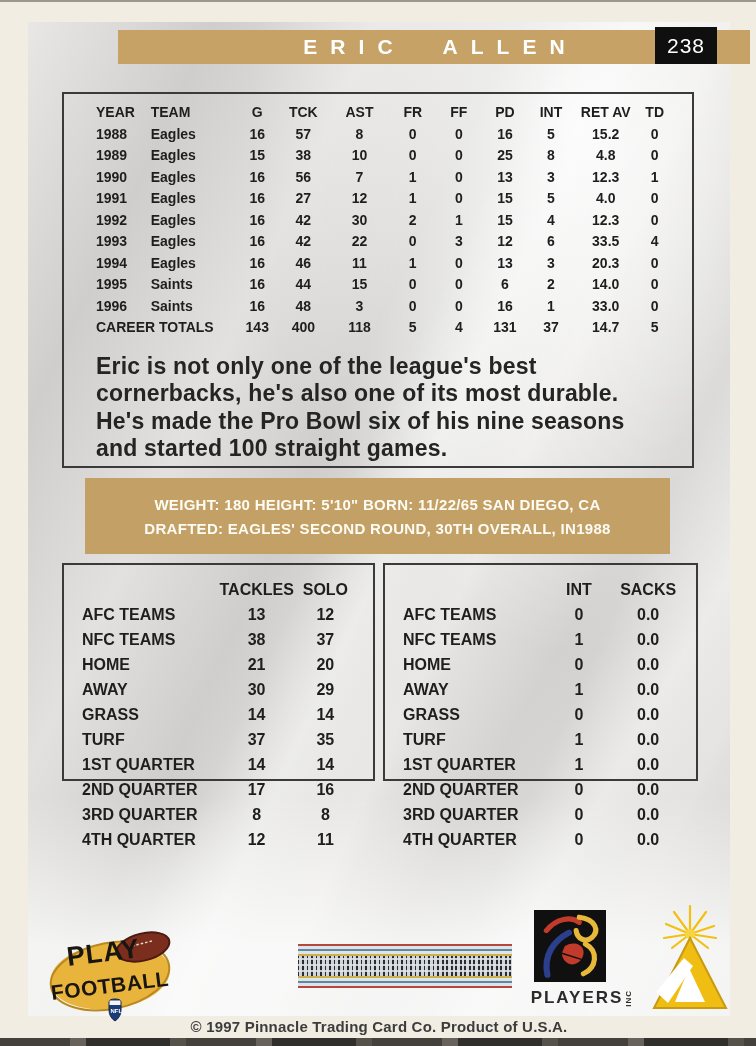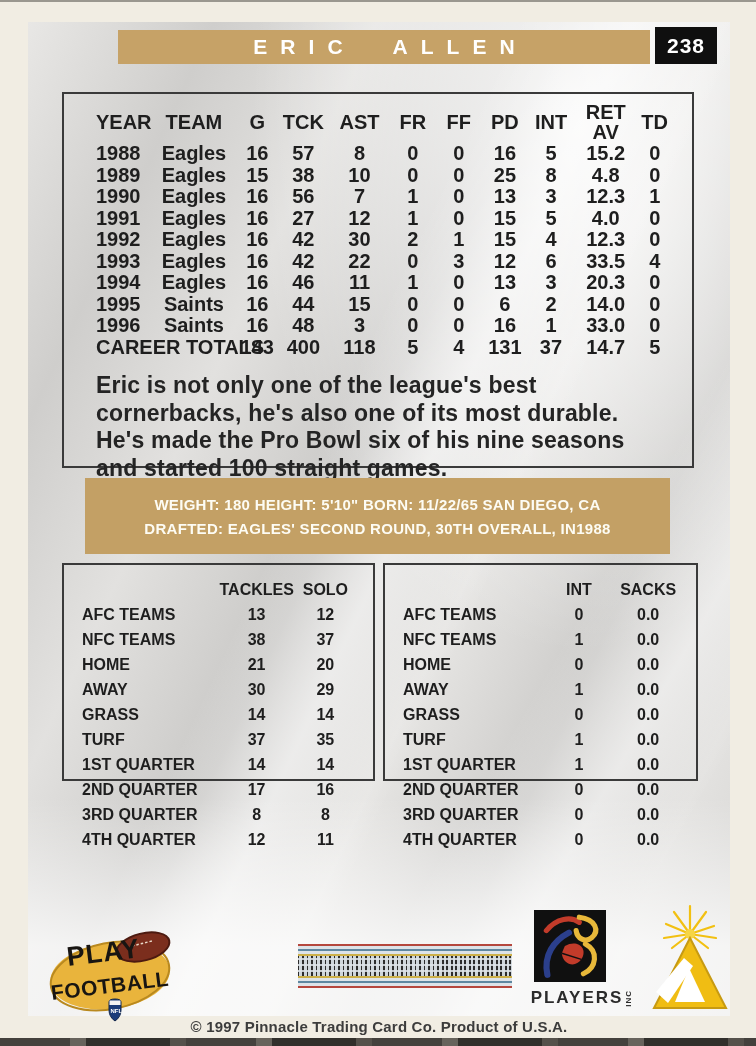--- a/index.html
+++ b/index.html
@@ -17,45 +17,45 @@
   .card{
     position:absolute;left:28px;top:22px;width:702px;height:994px;
     background:
       linear-gradient(to bottom, rgba(255,255,255,0) 78%, rgba(255,255,255,.75) 93%),
       linear-gradient(295deg, rgba(255,255,255,0) 38%, rgba(255,255,255,.55) 48%, rgba(255,255,255,0) 58%),
       linear-gradient(300deg, rgba(255,255,255,0) 12%, rgba(255,255,255,.5) 20%, rgba(255,255,255,0) 30%),
       radial-gradient(ellipse at 78% 10%, rgba(255,255,255,.85), rgba(255,255,255,0) 42%),
       linear-gradient(115deg,#e8e7e5 0%,#cfcecc 16%,#e2e1df 30%,#c9c8c6 46%,#e6e5e3 60%,#cccbc9 74%,#e3e2e0 88%,#d4d3d1 100%);
   }
   .name-bar{
-    position:absolute;left:90px;top:8px;width:532px;height:34px;
+    position:absolute;left:90px;top:8px;width:632px;height:34px;
     background:#c6a267;display:flex;align-items:center;justify-content:center;
   }
   .name-bar span{
     color:#ffffff;font-weight:bold;font-size:21px;letter-spacing:.62em;word-spacing:.9em;
     text-indent:.62em;white-space:nowrap;
   }
   .number-box{
     position:absolute;left:627px;top:5px;width:62px;height:37px;background:#0f0f0f;
     display:flex;align-items:center;justify-content:center;
   }
-  .number-box span{color:#fff;font-weight:bold;font-size:21px;letter-spacing:1px;}
+  .number-box span{color:#fff;font-weight:normal;font-size:21px;letter-spacing:1px;}
   .main-box{
     position:absolute;left:34px;top:70px;width:632px;height:376px;
     border:2px solid #3a3a3a;box-sizing:border-box;
   }
   table{border-collapse:collapse;}
   .stats-table{
     width:calc(100% - 52px);margin:8px 20px 0 32px;table-layout:fixed;
-    font-size:20px;font-weight:bold;color:#1e1e1e;
+    font-size:14px;font-weight:bold;color:#1e1e1e;
   }
   .stats-table th,.stats-table td{padding:1px 0;line-height:19.5px;overflow:visible;}
   .col-label{text-align:left;white-space:nowrap;}
   .col-num{text-align:center;}
-  .stats-table th:nth-child(2),.stats-table td:nth-child(2){text-align:center;}
+  .stats-table th:nth-child(2),.stats-table td:nth-child(2){text-align:left;}
   .c-year{width:9.5%;} .c-team{width:15%;} .c-g{width:7%;} .c-tck{width:9%;}
   .c-ast{width:10.5%;} .c-fr{width:8%;} .c-ff{width:8%;} .c-pd{width:8%;}
   .c-int{width:8%;} .c-retav{width:11%;} .c-td{width:6%;}
   .summary{
     margin:14px 34px 0 32px;font-size:23px;font-weight:bold;color:#242424;
     line-height:27.5px;letter-spacing:.2px;
   }
   .bio-bar{
     position:absolute;left:57px;top:456px;width:585px;height:76px;background:#c3a065;
     display:flex;flex-direction:column;align-items:center;justify-content:center;gap:1px;

